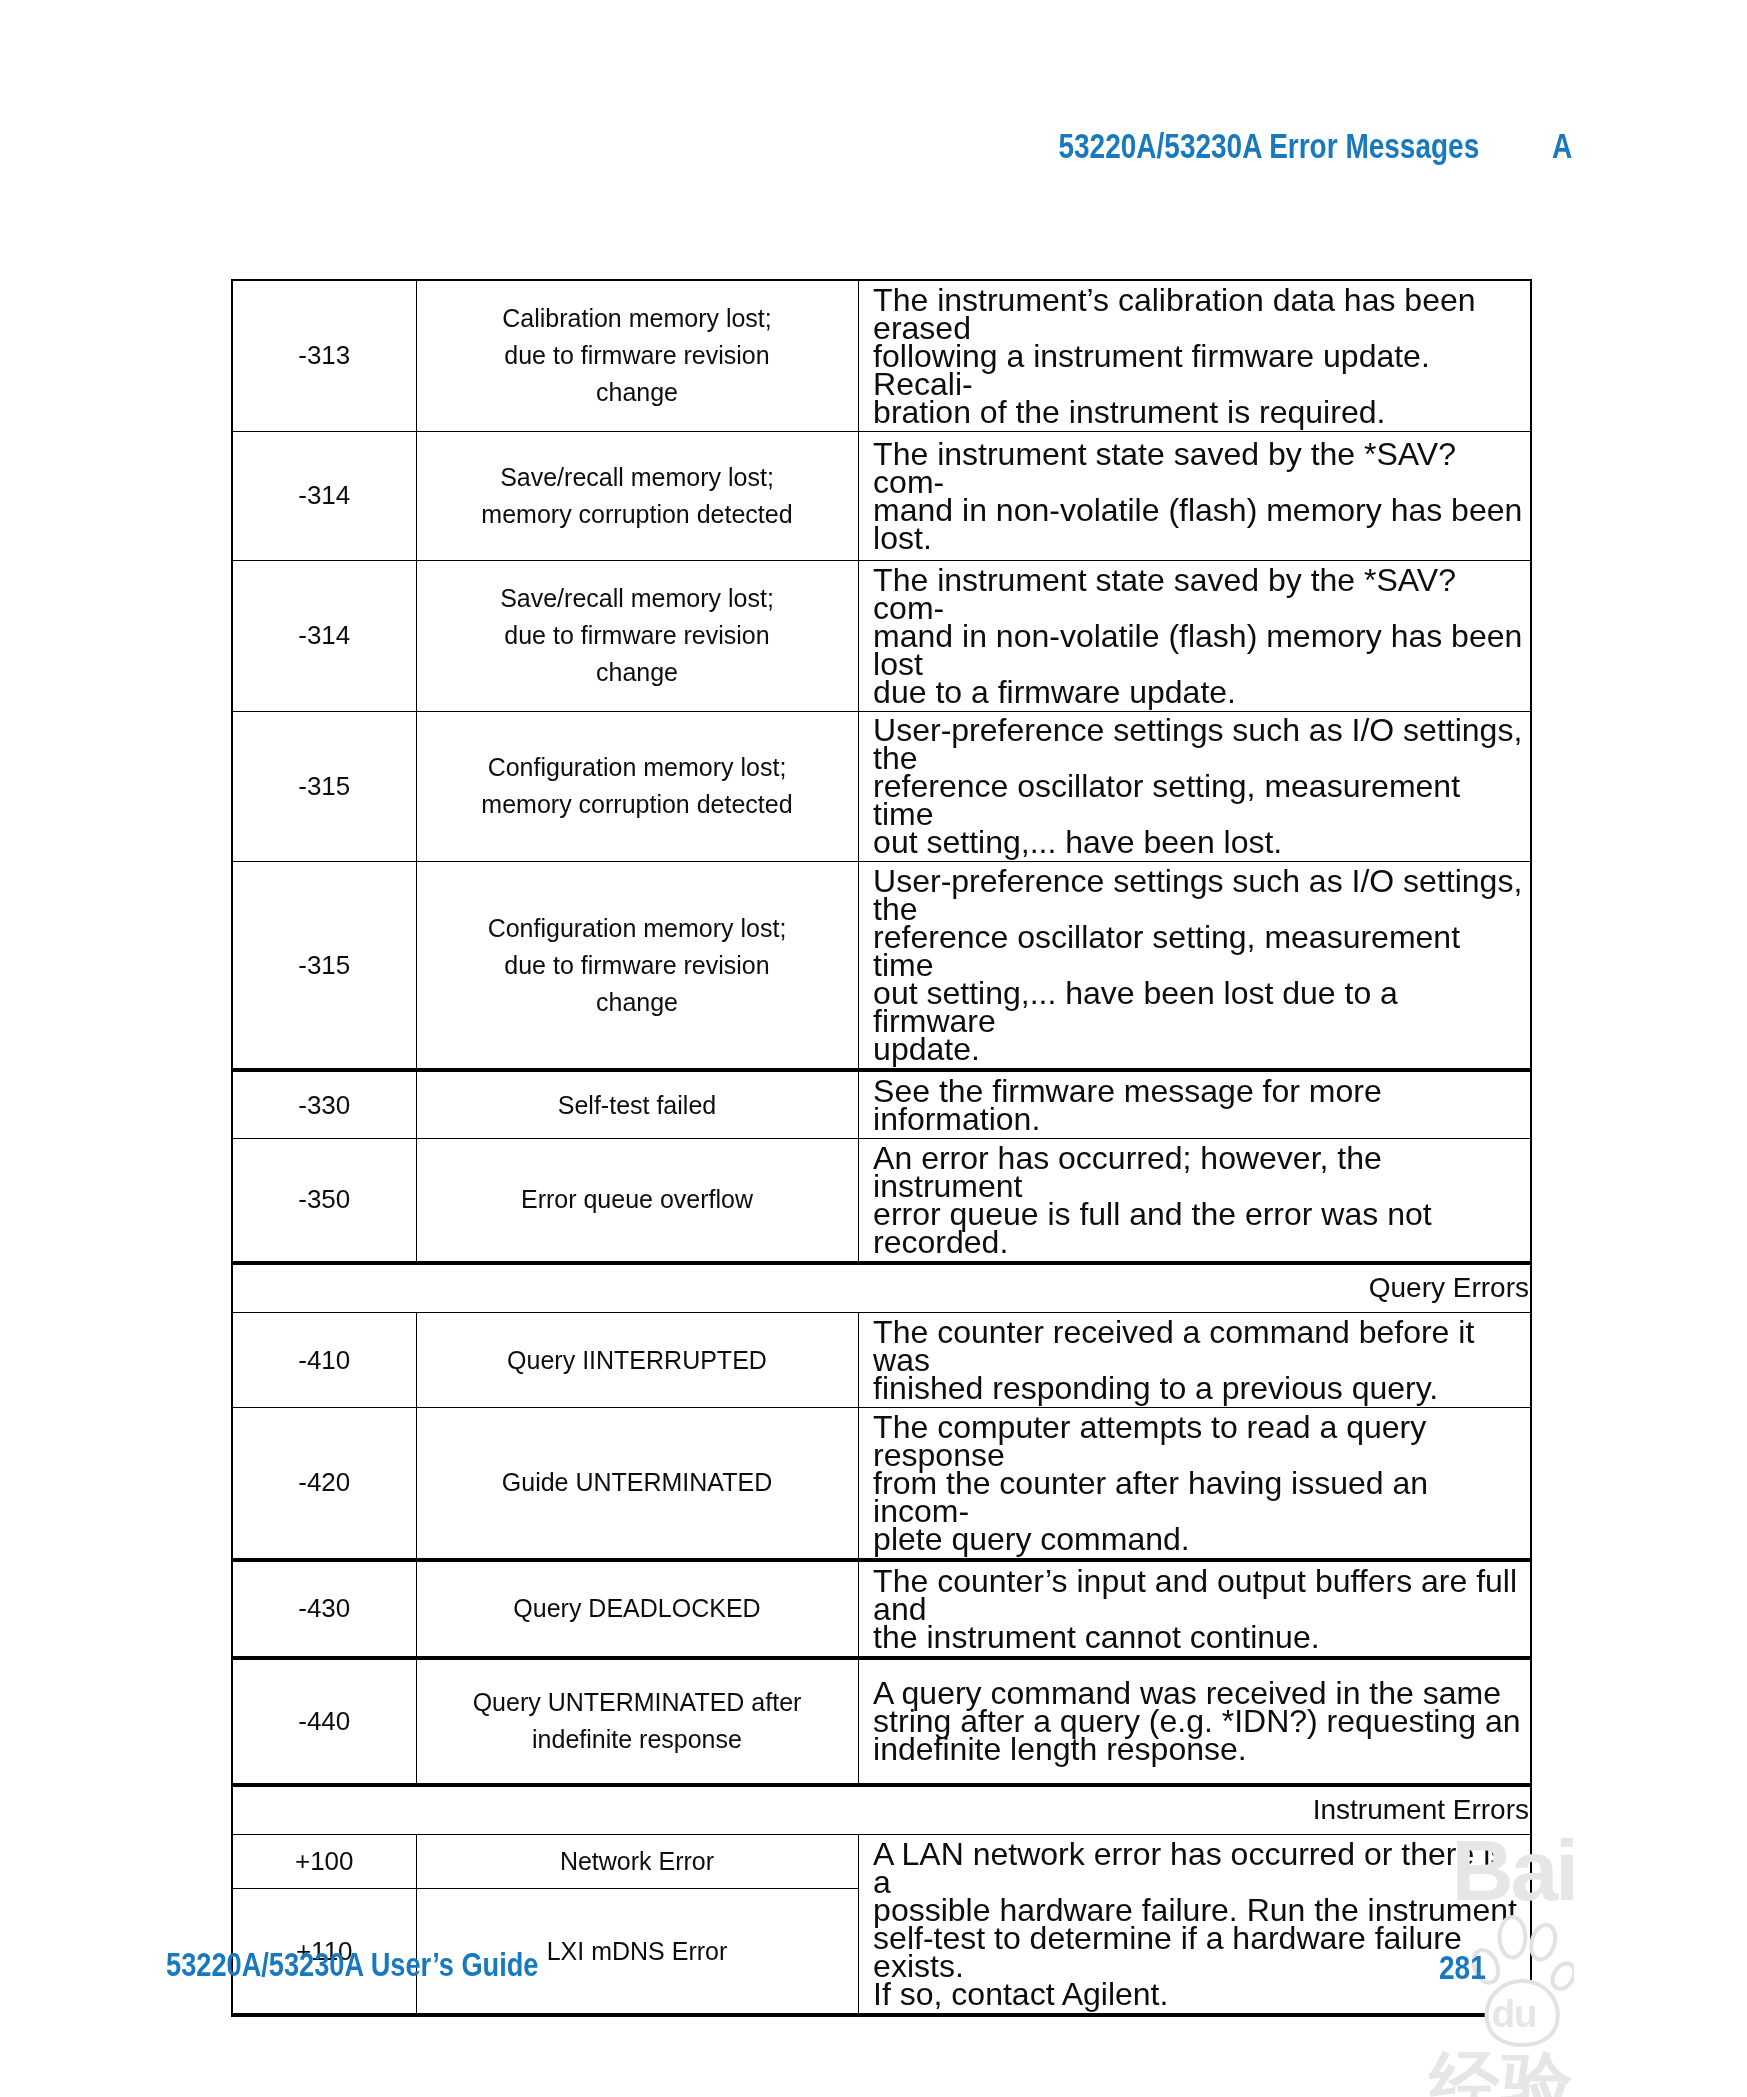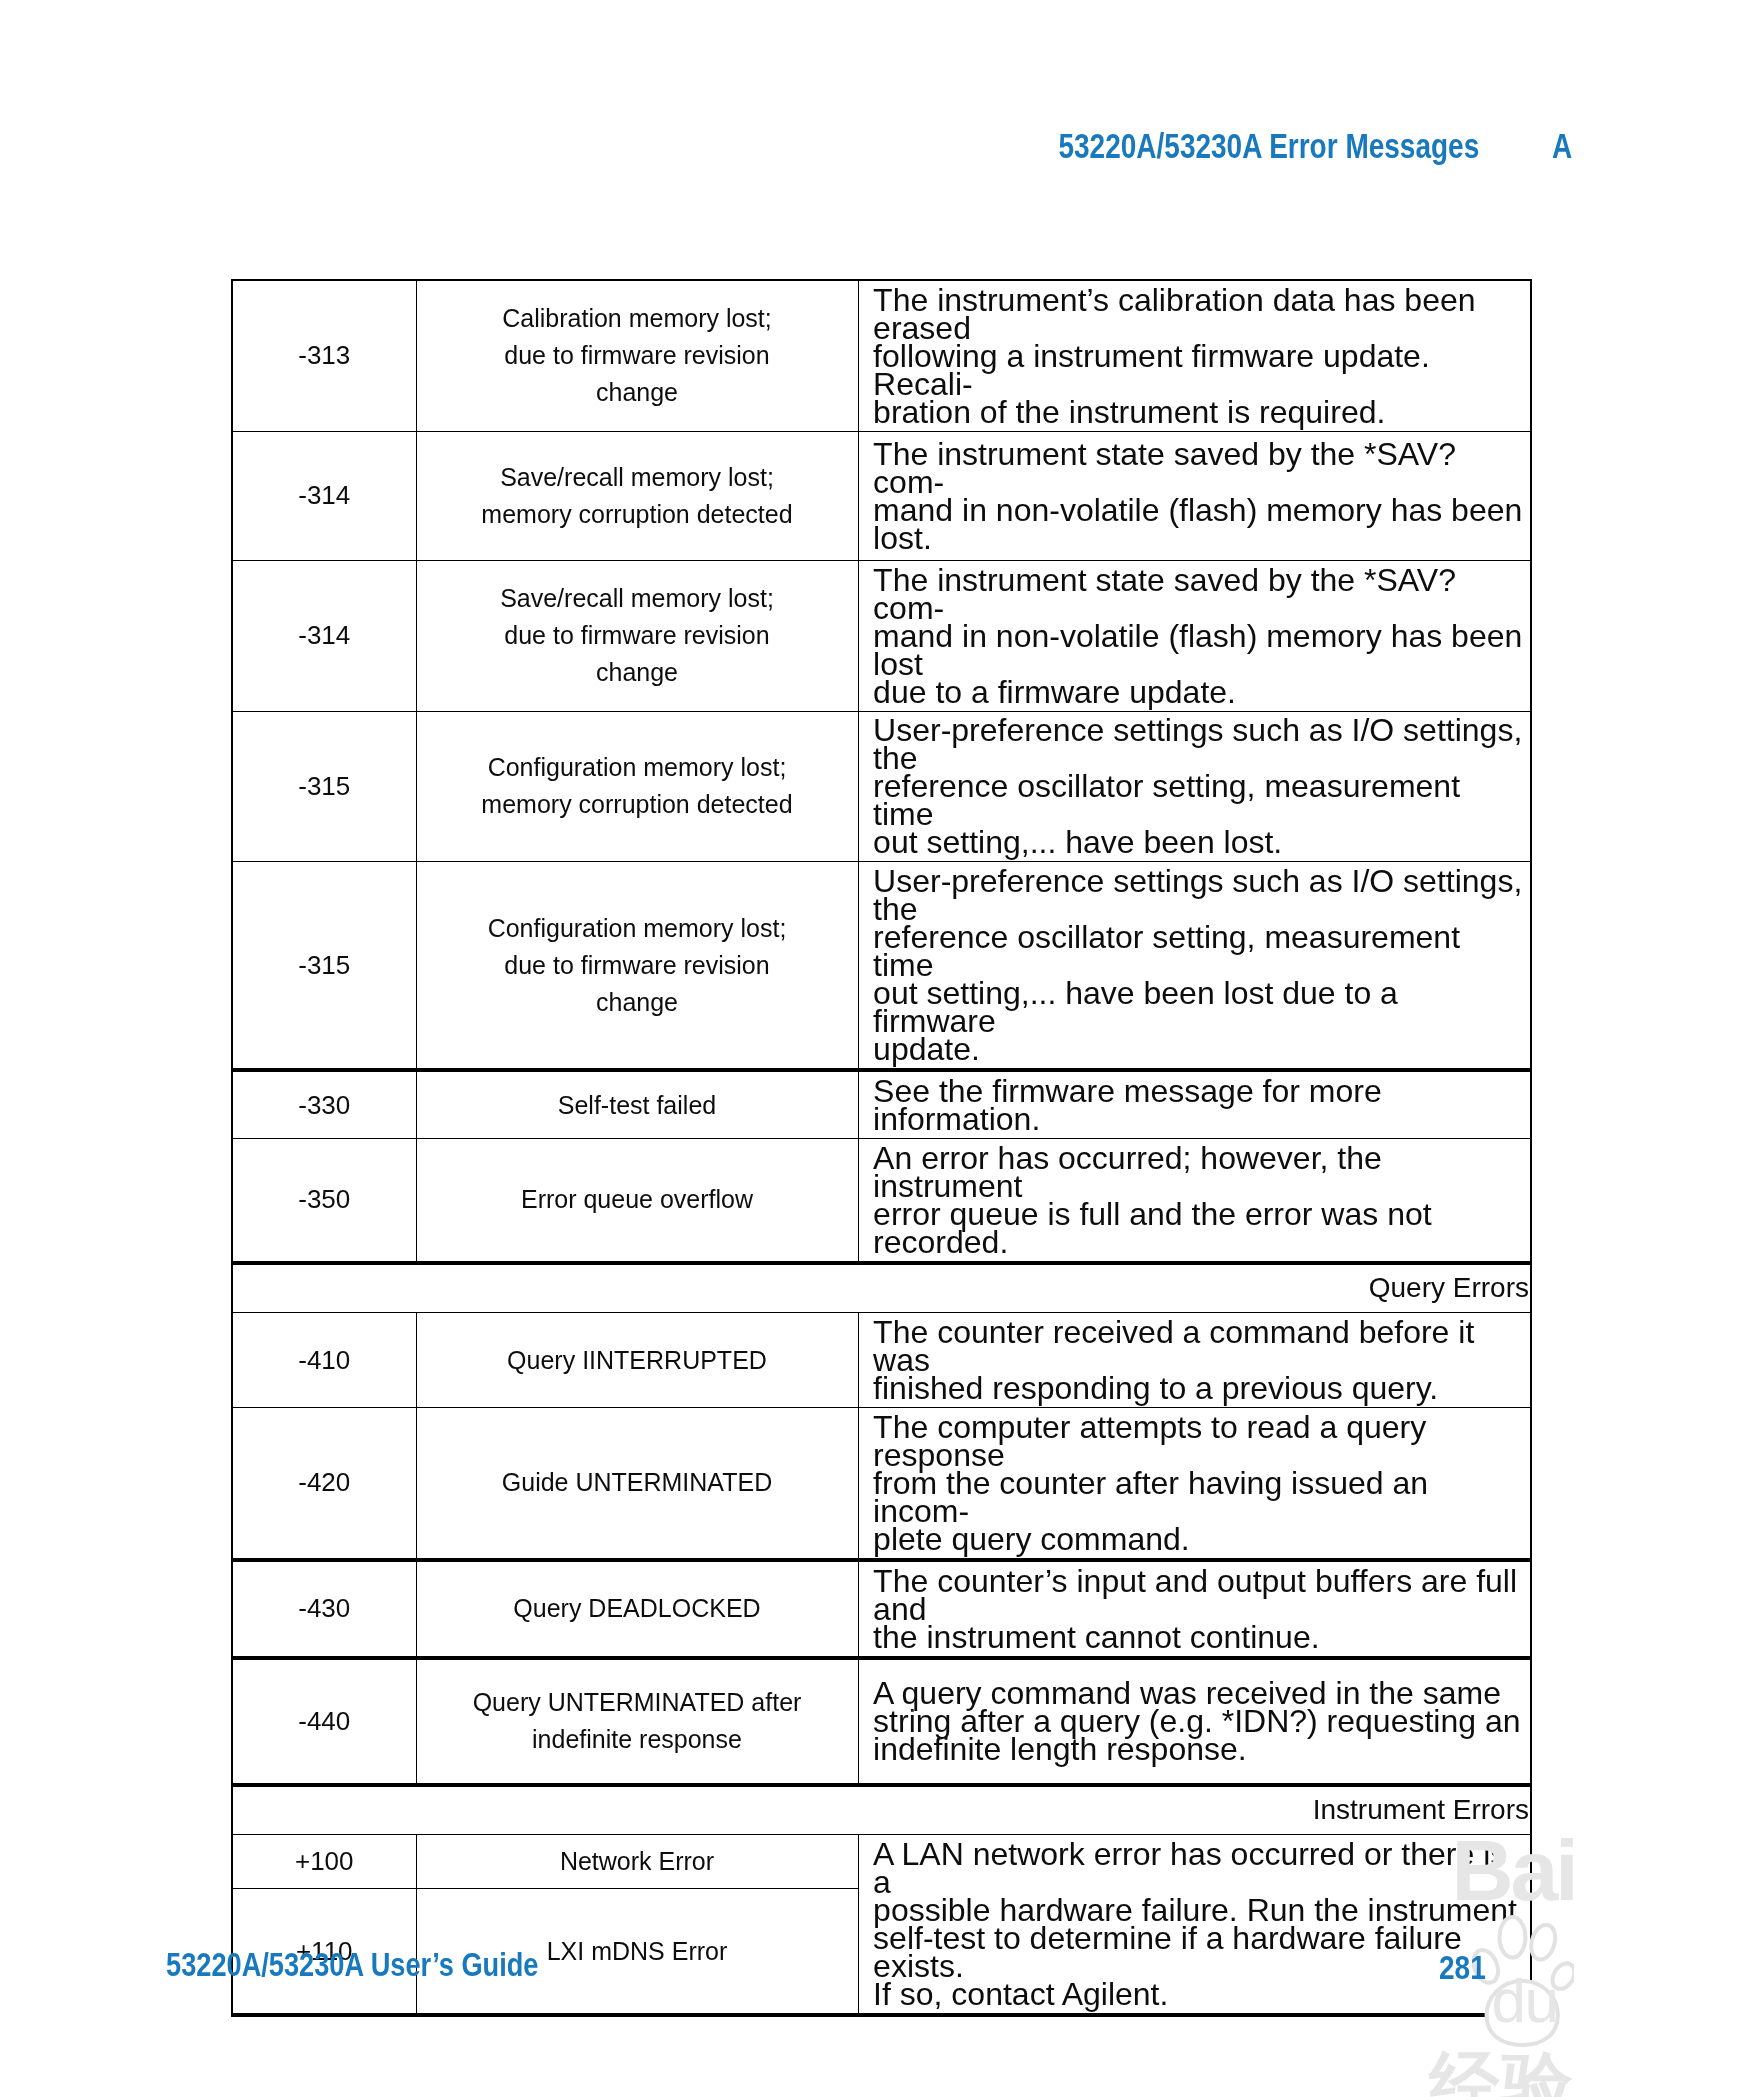--- a/index.html
+++ b/index.html
@@ -75,21 +75,21 @@
   .watermark {
     position: absolute; left: 1211px; top: 1827px;
     color: #e6e6e6; z-index: 1;
     user-select: none;
   }
   .wm-row1 { display: flex; align-items: flex-end; font-weight: bold; flex-direction: column; }
   .wm-bai { font-size: 86px; letter-spacing: -3.2px; line-height: 1; }
   .wm-paw { position: relative; width: 102px; height: 136px; margin: 0 1.6px 0 3.2px; }
   .wm-du {
     position: absolute; left: 19.4px; bottom: 13px;
-    font-size: 62px; font-weight: normal; color: #e6e6e6; letter-spacing: -1.6px;
+    font-size: 39px; font-weight: bold; color: #e6e6e6; letter-spacing: -1.6px;
   }
   .wm-cn { font-size: 70px; line-height: 1; padding: 0 0 6.5px 4.9px; letter-spacing: 3.2px; }
   .wm-url { font-size: 40px; font-weight: bold; margin-top: 8px; letter-spacing: 0.8px; white-space: nowrap; }
 </style>
 </head>
 <body>
 
 <div class="page">
 
   <div class="hdr">

